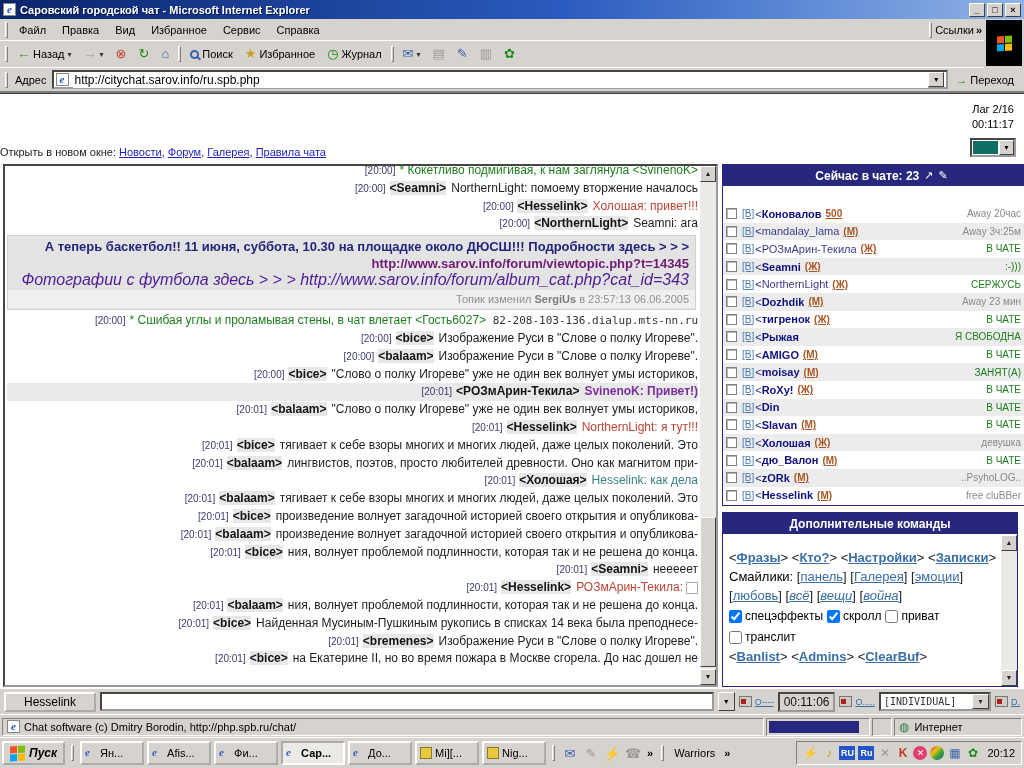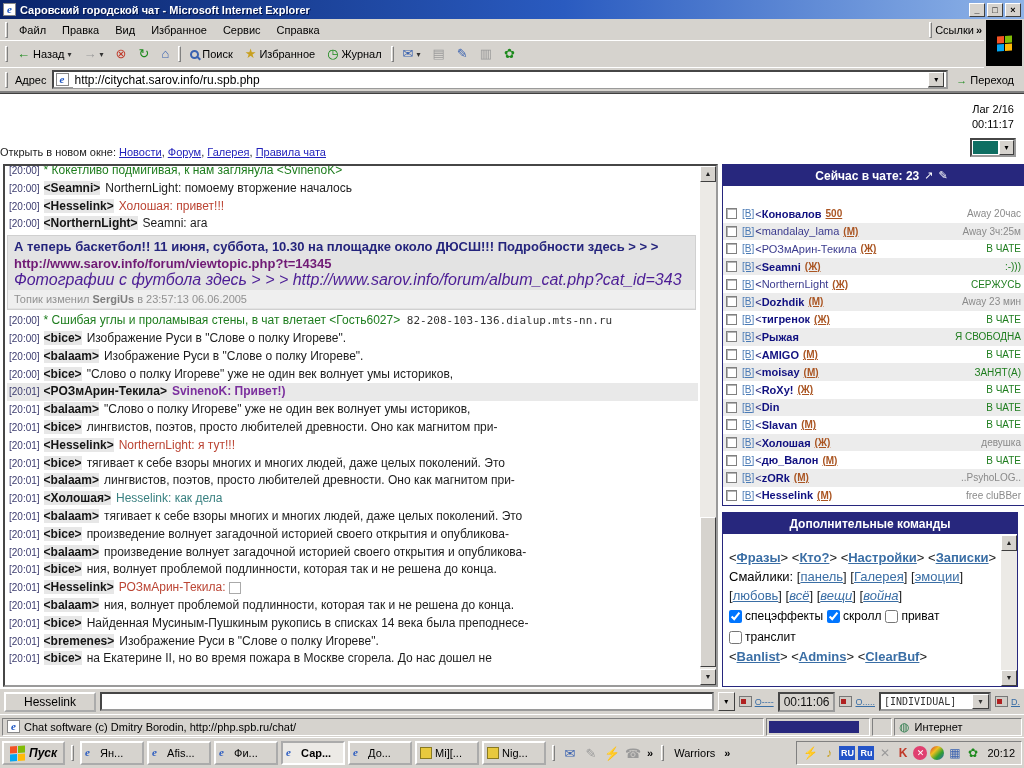--- a/index.html
+++ b/index.html
@@ -66,21 +66,21 @@
   .swatch { flex:1; background:#0e6e62; margin:1px; }
   .sel-dd { width:15px; background:#d6d3ce; border:1px solid; border-color:#fff #404040 #404040 #fff;
     font-size:8px; text-align:center; line-height:13px; }
   .open-line { left:0; top:52px; width:960px; text-align:left; font-size:11px; color:#222; }
   .open-line a { color:#2222bb; text-decoration:underline; }
   .open-line .sep { color:#222; text-decoration:none; }
 
   
   #chatframe { left:3px; top:70px; width:715px; height:523px;
     border:2px inset #9a9a9a; background:#fff; overflow:hidden; }
-  #msgs { position:absolute; left:2px; top:-4px; right:18px; bottom:1px; overflow:hidden; }
+  #msgs { position:absolute; left:2px; top:-4px; right:18px; bottom:1px; overflow:hidden;text-align:right; }
   .ln { white-space:nowrap; overflow:hidden; line-height:16.8px; font-size:12px; padding-left:2px; }
   .ln.hl { background:#e9e9e9; }
   .tm { color:#3b3b6e; font-size:10px; margin-right:4px; }
   .nk { font-weight:bold; color:#141414; background:#e7e7e7; margin-right:5px; }
   .nk:empty { display:none; }
   .tx { color:#1c1c1c; }
   .tx.sys { color:#1e7d1e; }
   .tx.red { color:#bb4433; }
   .tx.teal { color:#398080; }
   .tx.pur { color:#7b2f9e; font-weight:bold; }
@@ -330,29 +330,29 @@
         <div class="t2"><span>Фотографии с футбола здесь &gt; &gt; &gt; </span><a class="url">http://www.sarov.info/forum/album_cat.php?cat_id=343</a></div>
         <div class="t3"><span>Топик изменил </span><b>SergiUs</b><span> в 23:57:13 06.06.2005</span></div>
       </div>
 
       <div class="ln"><span class="tm">[20:00]</span><span class="tx sys">* Сшибая углы и проламывая стены, в чат влетает &lt;Гость6027&gt;</span><span class="mono"> 82-208-103-136.dialup.mts-nn.ru</span></div>
       <div class="ln"><span class="tm">[20:00]</span><span class="nk">&lt;bice&gt;</span><span class="tx">Изображение Руси в "Слове о полку Игореве".</span></div>
       <div class="ln"><span class="tm">[20:00]</span><span class="nk">&lt;balaam&gt;</span><span class="tx">Изображение Руси в "Слове о полку Игореве".</span></div>
       <div class="ln"><span class="tm">[20:00]</span><span class="nk">&lt;bice&gt;</span><span class="tx">"Слово о полку Игореве" уже не один век волнует умы историков,</span></div>
       <div class="ln hl"><span class="tm">[20:01]</span><span class="nk">&lt;РОЗмАрин-Текила&gt;</span><span class="tx pur">SvinenoK: Привет!)</span></div>
       <div class="ln"><span class="tm">[20:01]</span><span class="nk">&lt;balaam&gt;</span><span class="tx">"Слово о полку Игореве" уже не один век волнует умы историков,</span></div>
-      <div class="ln"><span class="tm">[20:01]</span><span class="nk">&lt;bice&gt;</span><span class="tx">лингвистов, поэтов, просто любителей древности. Оно как магнитом при-</span></div>
       <div class="ln"><span class="tm">[20:01]</span><span class="nk">&lt;Hesselink&gt;</span><span class="tx red">NorthernLight: я тут!!!</span></div>
       <div class="ln"><span class="tm">[20:01]</span><span class="nk">&lt;bice&gt;</span><span class="tx">тягивает к себе взоры многих и многих людей, даже целых поколений. Это</span></div>
       <div class="ln"><span class="tm">[20:01]</span><span class="nk">&lt;balaam&gt;</span><span class="tx">лингвистов, поэтов, просто любителей древности. Оно как магнитом при-</span></div>
       <div class="ln"><span class="tm">[20:01]</span><span class="nk">&lt;Холошая&gt;</span><span class="tx teal">Hesselink: как дела</span></div>
       <div class="ln"><span class="tm">[20:01]</span><span class="nk">&lt;balaam&gt;</span><span class="tx">тягивает к себе взоры многих и многих людей, даже целых поколений. Это</span></div>
       <div class="ln"><span class="tm">[20:01]</span><span class="nk">&lt;bice&gt;</span><span class="tx">произведение волнует загадочной историей своего открытия и опубликова-</span></div>
       <div class="ln"><span class="tm">[20:01]</span><span class="nk">&lt;balaam&gt;</span><span class="tx">произведение волнует загадочной историей своего открытия и опубликова-</span></div>
       <div class="ln"><span class="tm">[20:01]</span><span class="nk">&lt;bice&gt;</span><span class="tx">ния, волнует проблемой подлинности, которая так и не решена до конца.</span></div>
+      <div class="ln"><span class="tm">[20:01]</span><span class="nk">&lt;Seamni&gt;</span><span class="tx">нееееет</span></div>
       <div class="ln"><span class="tm">[20:01]</span><span class="nk">&lt;Hesselink&gt;</span><span class="tx red">РОЗмАрин-Текила:</span><span class="brok"></span></div>
       <div class="ln"><span class="tm">[20:01]</span><span class="nk">&lt;balaam&gt;</span><span class="tx">ния, волнует проблемой подлинности, которая так и не решена до конца.</span></div>
       <div class="ln"><span class="tm">[20:01]</span><span class="nk">&lt;bice&gt;</span><span class="tx">Найденная Мусиным-Пушкиным рукопись в списках 14 века была преподнесе-</span></div>
       <div class="ln"><span class="tm">[20:01]</span><span class="nk">&lt;bremenes&gt;</span><span class="tx">Изображение Руси в "Слове о полку Игореве".</span></div>
       <div class="ln"><span class="tm">[20:01]</span><span class="nk">&lt;bice&gt;</span><span class="tx">на Екатерине II, но во время пожара в Москве сгорела. До нас дошел не</span></div>
 
     </div>
     <div class="vscroll">
       <span class="sbtn up">▲</span>
       <span class="sthumb" style="bottom:18px; height:150px;"></span>

